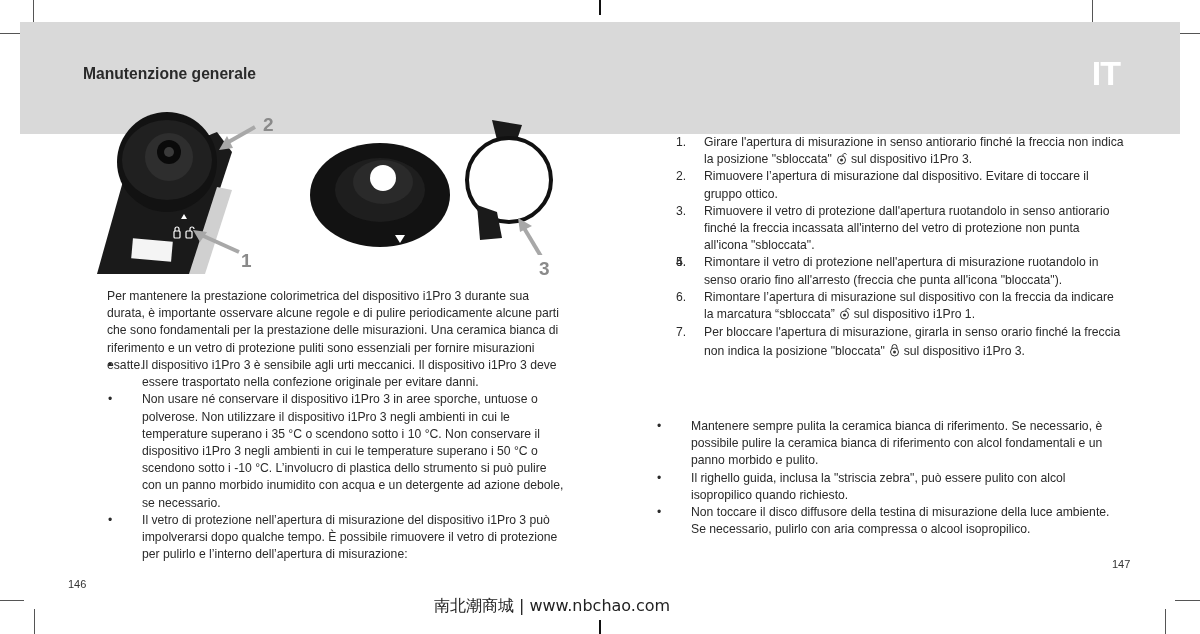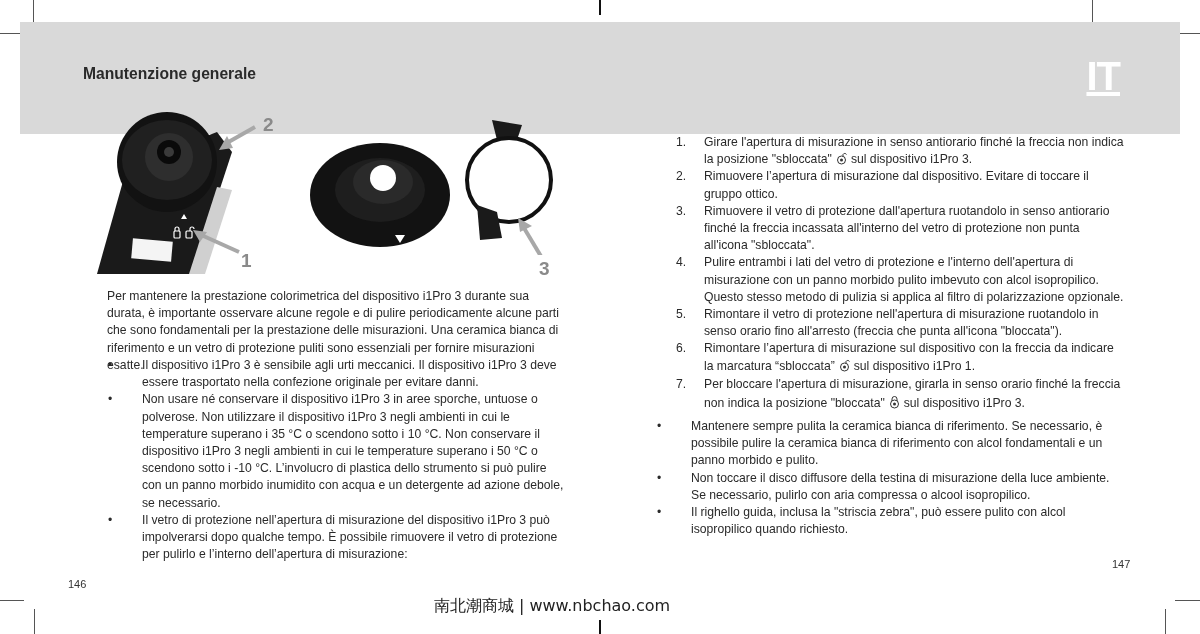--- a/index.html
+++ b/index.html
@@ -3,21 +3,21 @@
 <meta charset="utf-8">
 <style>
   * { box-sizing: border-box; margin: 0; padding: 0; }
   html, body { width: 1200px; height: 634px; background: #ffffff; overflow: hidden; }
   body { position: relative; font-family: "Liberation Sans", sans-serif; color: #2a2a2a; }
 
   .crop { position: absolute; background: #555; }
 
   .header-band { position: absolute; left: 20px; top: 22px; width: 1160px; height: 112px; background: #d9d9d9; }
   .header-title { position: absolute; left: 63px; top: 42px; font-size: 17px; font-weight: bold; color: #2a2a2a; transform: scaleX(0.92); transform-origin: left center; }
-  .lang-code { position: absolute; right: 60px; top: 32px; font-size: 40px; font-weight: bold; color: #ffffff; letter-spacing: -1px; text-decoration: underline; }
+  .lang-code { position: absolute; right: 60px; top: 32px; font-size: 34px; font-weight: bold; color: #ffffff; letter-spacing: -1px; }
 
   .figure { position: absolute; }
   .fig-device { left: 97px; top: 112px; width: 195px; height: 162px; }
   .fig-aperture { left: 305px; top: 140px; width: 150px; height: 110px; }
   .fig-ring { left: 462px; top: 120px; width: 95px; height: 135px; }
   .callout-num { position: absolute; font-size: 19px; font-weight: bold; color: #8a8a8a; }
 
   .text-block { position: absolute; font-size: 12.2px; line-height: 17.2px; color: #2a2a2a; }
   .text-block b { font-weight: normal; }
   .intro { left: 107px; top: 288px; width: 460px; }
@@ -122,36 +122,36 @@
 </ul>
 
 <ol class="text-block steps right-steps">
   <li><span class="num">1.</span><span>Girare l'apertura di misurazione in senso antiorario finché la freccia non indica la posizione "sbloccata"</span><svg class="lock-glyph" viewBox="0 0 11 13">
         <circle cx="5.5" cy="8" r="4" fill="none" stroke="#333" stroke-width="1"></circle>
         <circle cx="5.5" cy="8" r="1.5" fill="#333"></circle>
         <path d="M7 4 v-1.5 a2 2 0 0 1 3.5 0" fill="none" stroke="#333" stroke-width="1"></path>
       </svg><span>sul dispositivo i1Pro 3.</span></li>
   <li><span class="num">2.</span><span>Rimuovere l’apertura di misurazione dal dispositivo. Evitare di toccare il gruppo ottico.</span></li>
   <li><span class="num">3.</span><span>Rimuovere il vetro di protezione dall'apertura ruotandolo in senso antiorario finché la freccia incassata all'interno del vetro di protezione non punta all'icona "sbloccata".</span></li>
-  <li><span class="num">4.</span><span>Pulire entrambi i lati del vetro di protezione e l'interno dell'apertura di misurazione con un panno morbido pulito imbevuto con alcol isopropilico. Questo stesso metodo di pulizia si applica al filtro di polarizzazione opzionale.</span></li>
+  <li><span class="num">4.</span></li>
   <li><span class="num">5.</span><span>Rimontare il vetro di protezione nell'apertura di misurazione ruotandolo in senso orario fino all'arresto (freccia che punta all'icona "bloccata").</span></li>
   <li><span class="num">6.</span><span>Rimontare l’apertura di misurazione sul dispositivo con la freccia da indicare la marcatura “sbloccata”</span><svg class="lock-glyph" viewBox="0 0 11 13">
         <circle cx="5.5" cy="8" r="4" fill="none" stroke="#333" stroke-width="1"></circle>
         <circle cx="5.5" cy="8" r="1.5" fill="#333"></circle>
         <path d="M7 4 v-1.5 a2 2 0 0 1 3.5 0" fill="none" stroke="#333" stroke-width="1"></path>
       </svg><span>sul dispositivo </span><b>i1</b><span>Pro 1.</span></li>
   <li style="line-height:19px;"><span class="num">7.</span><span>Per bloccare l'apertura di misurazione, girarla in senso orario finché la freccia non indica la posizione "bloccata"</span><svg class="lock-glyph" viewBox="0 0 11 13">
         <circle cx="5.5" cy="8" r="4" fill="none" stroke="#333" stroke-width="1"></circle>
         <circle cx="5.5" cy="8" r="1.5" fill="#333"></circle>
         <path d="M3 5 v-2 a2.5 2.5 0 0 1 5 0 v2" fill="none" stroke="#333" stroke-width="1"></path>
       </svg><span>sul dispositivo i1Pro 3.</span></li>
 </ol>
 
 <ul class="text-block bullets right-bullets">
   <li>Mantenere sempre pulita la ceramica bianca di riferimento. Se necessario, è possibile pulire la ceramica bianca di riferimento con alcol fondamentali e un panno morbido e pulito.</li>
+  <li>Il righello guida, inclusa la "striscia zebra", può essere pulito con alcol isopropilico quando richiesto.</li>
   <li>Non toccare il disco diffusore della testina di misurazione della luce ambiente. Se necessario, pulirlo con aria compressa o alcool isopropilico.</li>
-  <li>Il righello guida, inclusa la "striscia zebra", può essere pulito con alcol isopropilico quando richiesto.</li>
 </ul>
 
 <div class="page-num pn-left">146</div>
 <div class="page-num pn-right">147</div>
 
 <div class="watermark">南北潮商城 | www.nbchao.com</div>
 
 </body></html>

